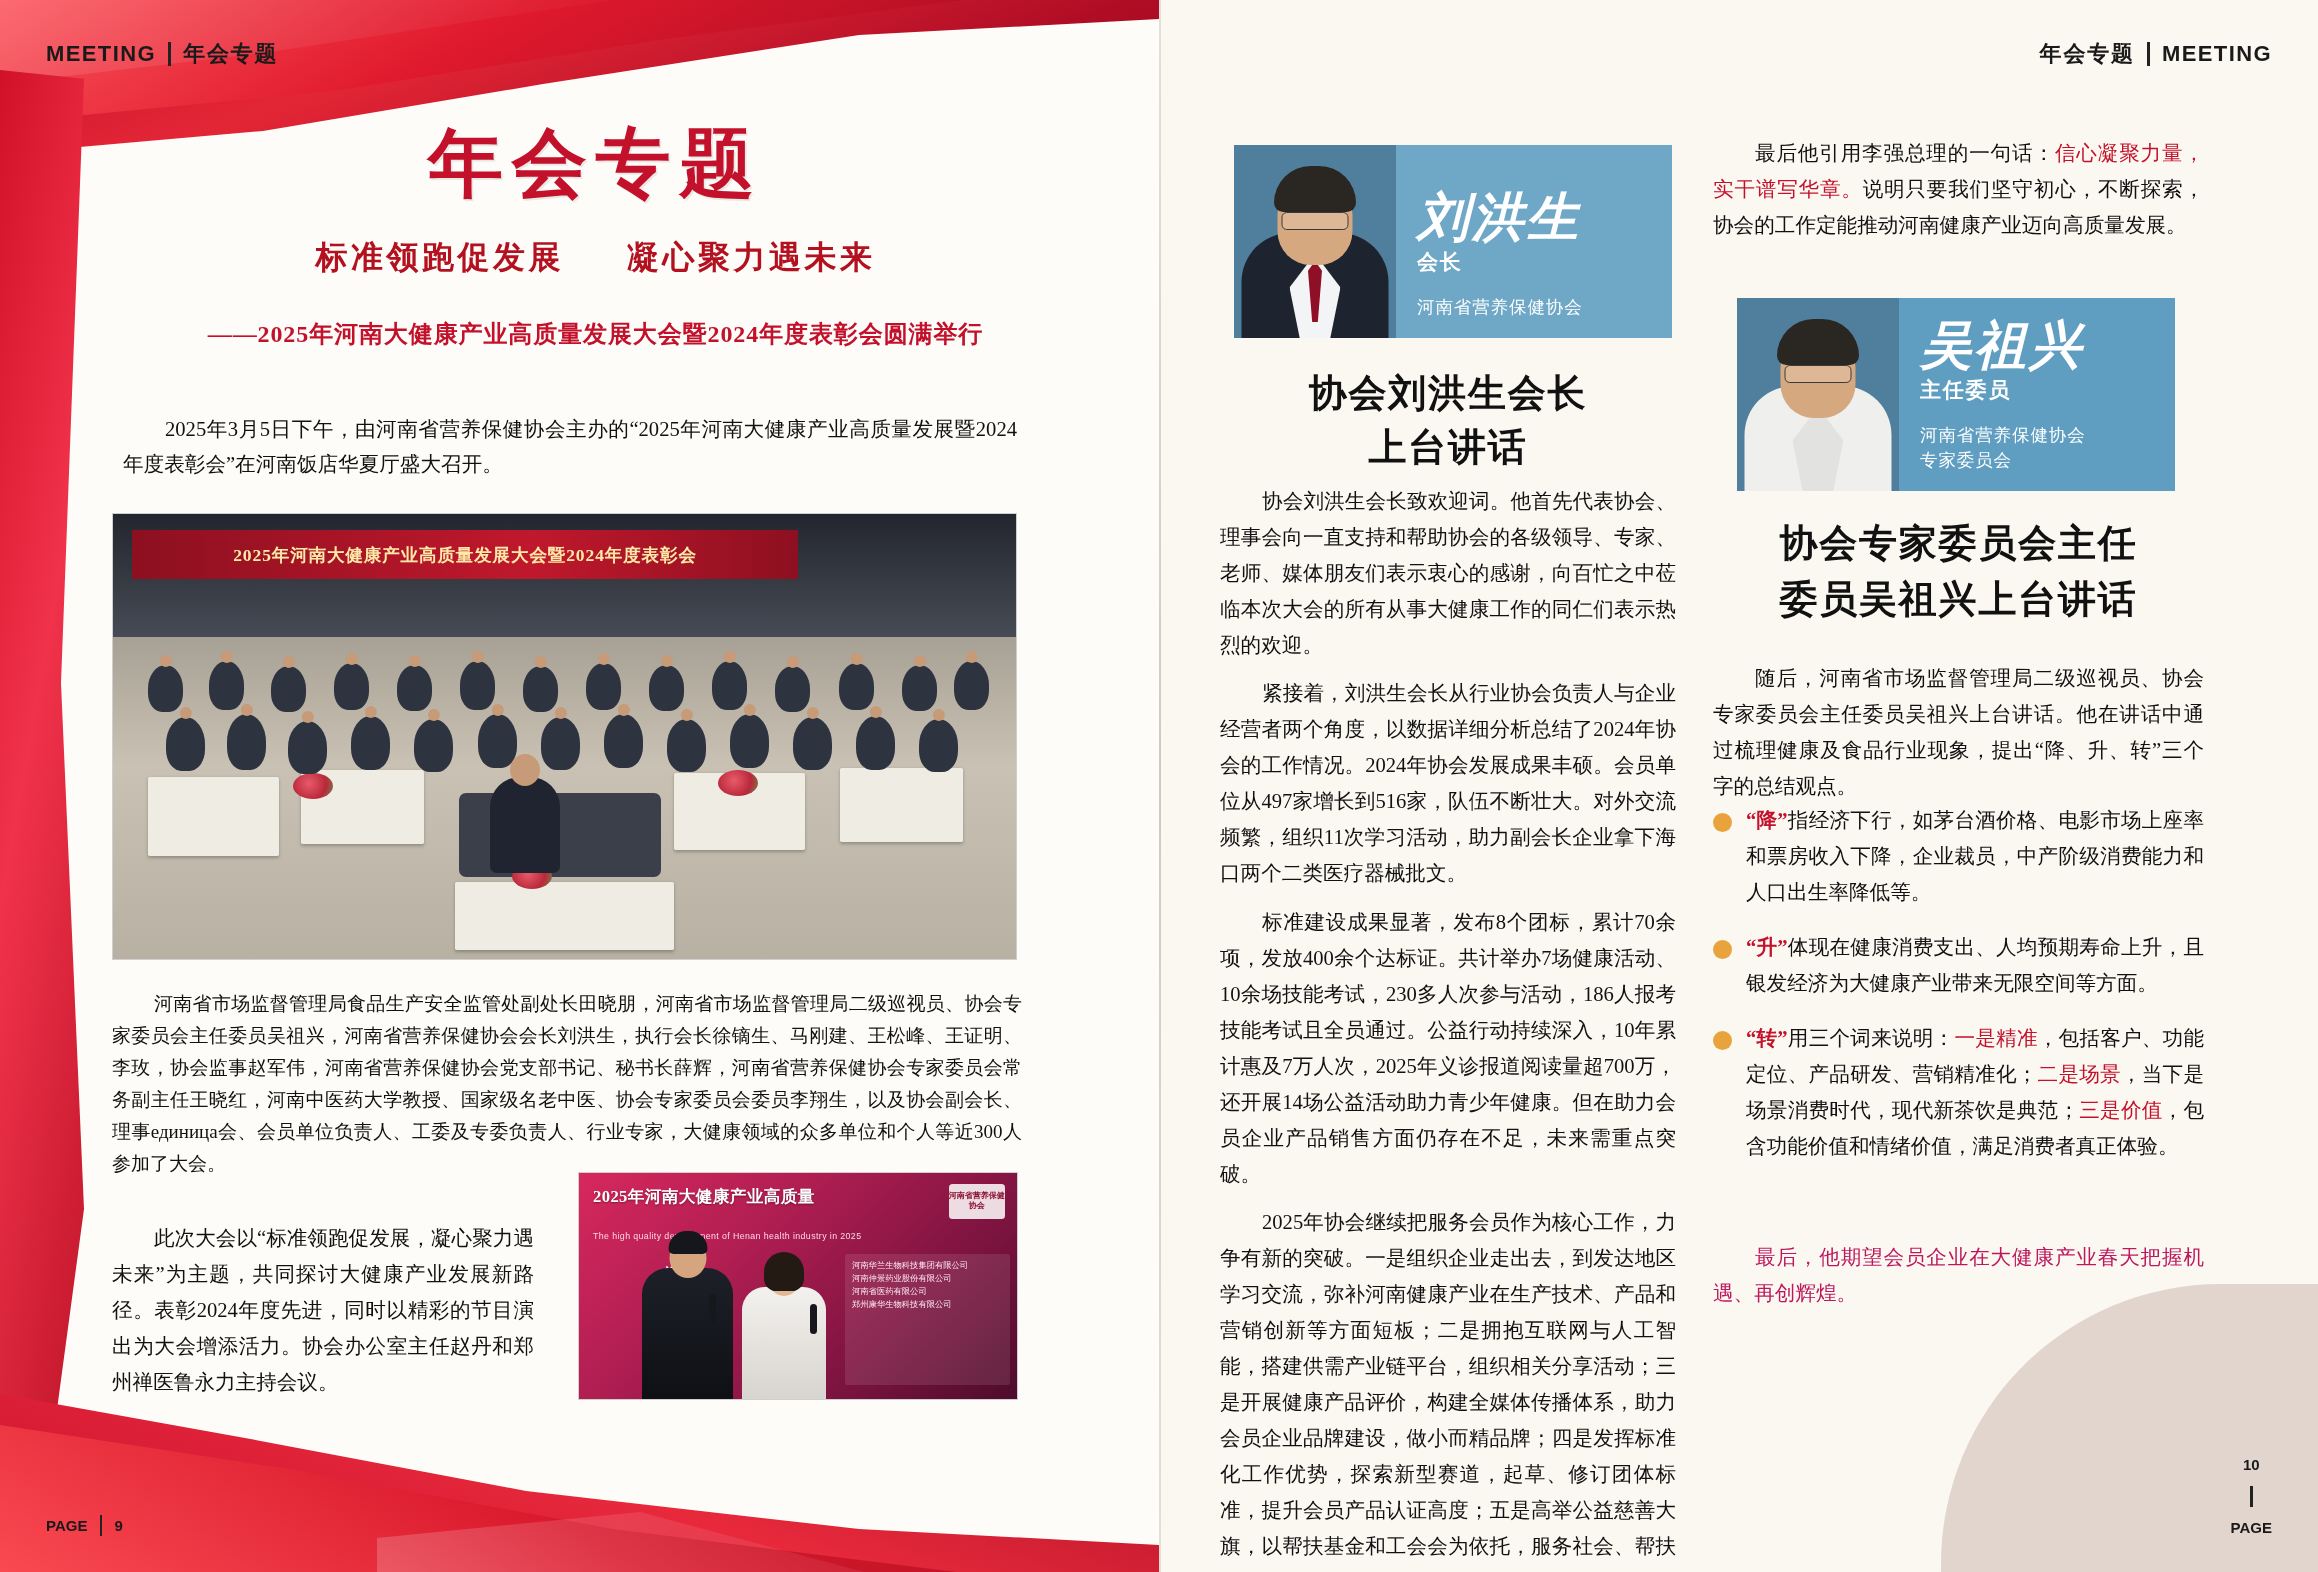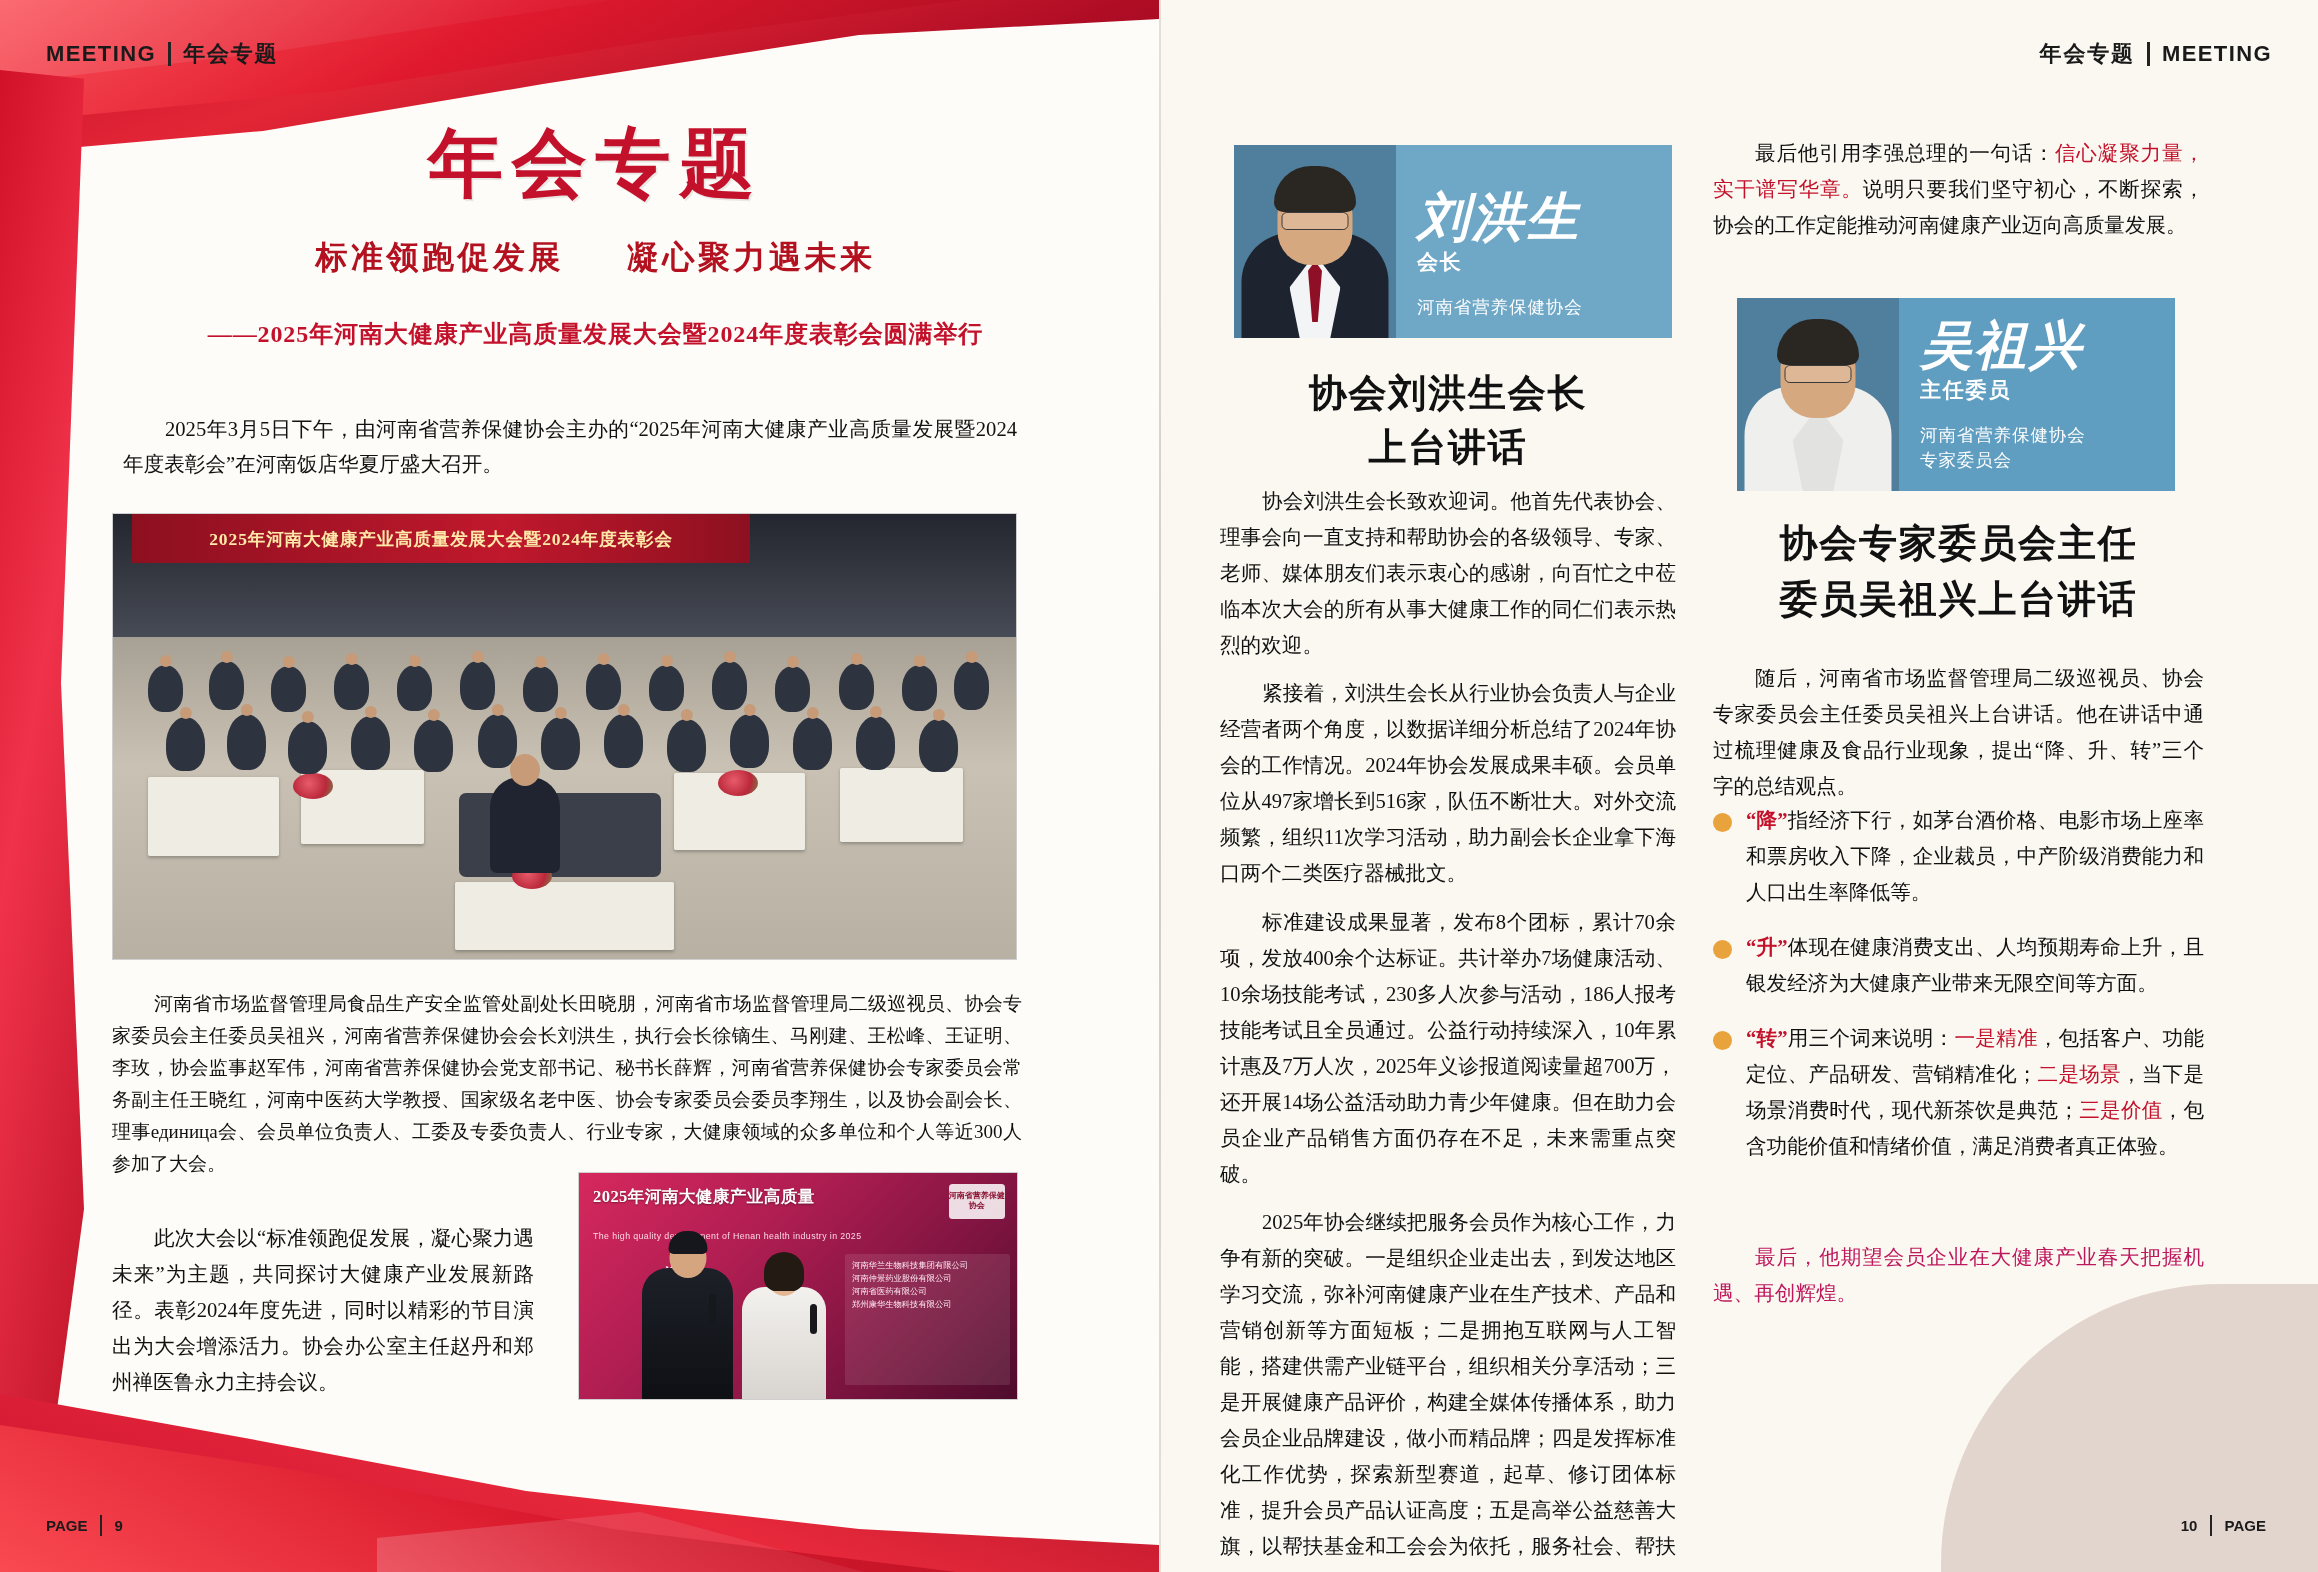--- a/index.html
+++ b/index.html
@@ -83,21 +83,21 @@
   .indent{text-indent:42px;}
 
   .lead-para{position:absolute;left:123px;top:412px;width:894px;}
 
   .photo1{
     position:absolute;left:112px;top:513px;width:903px;height:445px;
     border:0.9px solid #cfcfcf;overflow:hidden;
     background:linear-gradient(180deg,#2b2f3a 0%, #6c6f76 18%, #b9b2a8 45%, #d8d2c6 70%, #cfc8bb 100%);
   }
   .photo1 .banner{
-    position:absolute;left:19px;top:0;width:618px;height:49px;
+    position:absolute;left:19px;top:16px;width:666px;height:49px;
     background:linear-gradient(90deg,#8d1020,#c0182c 60%,#8d1020);
     color:#ffe9a8;font-size:17.5px;font-weight:bold;letter-spacing:0.9px;
     display:flex;align-items:center;justify-content:center;text-align:center;
   }
   .photo1 .stage{
     position:absolute;left:0;top:0;width:903px;height:123px;
     background:linear-gradient(180deg,#23262e,#474b55);
   }
   .photo1 .hall{
     position:absolute;left:0;top:123px;width:903px;height:322px;
@@ -167,21 +167,21 @@
   }
   .photo2 .woman .head{position:absolute;left:50%;top:-28px;transform:translateX(-50%);width:33px;height:37px;border-radius:50%;background:#e3b793;}
   .photo2 .woman .hair{position:absolute;left:50%;top:-35px;transform:translateX(-50%);width:40px;height:39px;border-radius:20px 20px 12.3px 12.3px;background:#241a14;}
   .photo2 .mic{position:absolute;width:7px;height:30px;border-radius:3.5px;background:#17181c;}
 
   .footer{
     position:absolute;bottom:37px;display:flex;align-items:center;gap:12.3px;
     font-family:"Liberation Sans",sans-serif;font-weight:bold;font-size:15px;color:#1a1a1a;
   }
   .footer-left{left:46px;}
-  .footer-right{right:52px;}
+  .footer-right{right:46px;flex-direction:column;}
   .footer .bar{width:2.6px;height:21px;background:#222;display:inline-block;}
 
   
   .gutter{
     position:absolute;left:1159px;top:0;width:1.8px;height:1573px;
     background:linear-gradient(180deg,#e4e0d8,#cfcabf,#e4e0d8);
   }
   .beige-blob{
     position:absolute;right:0;bottom:0;width:377px;height:289px;
     background:#d9c9c2;border-radius:280px 0 0 0;opacity:.75;

